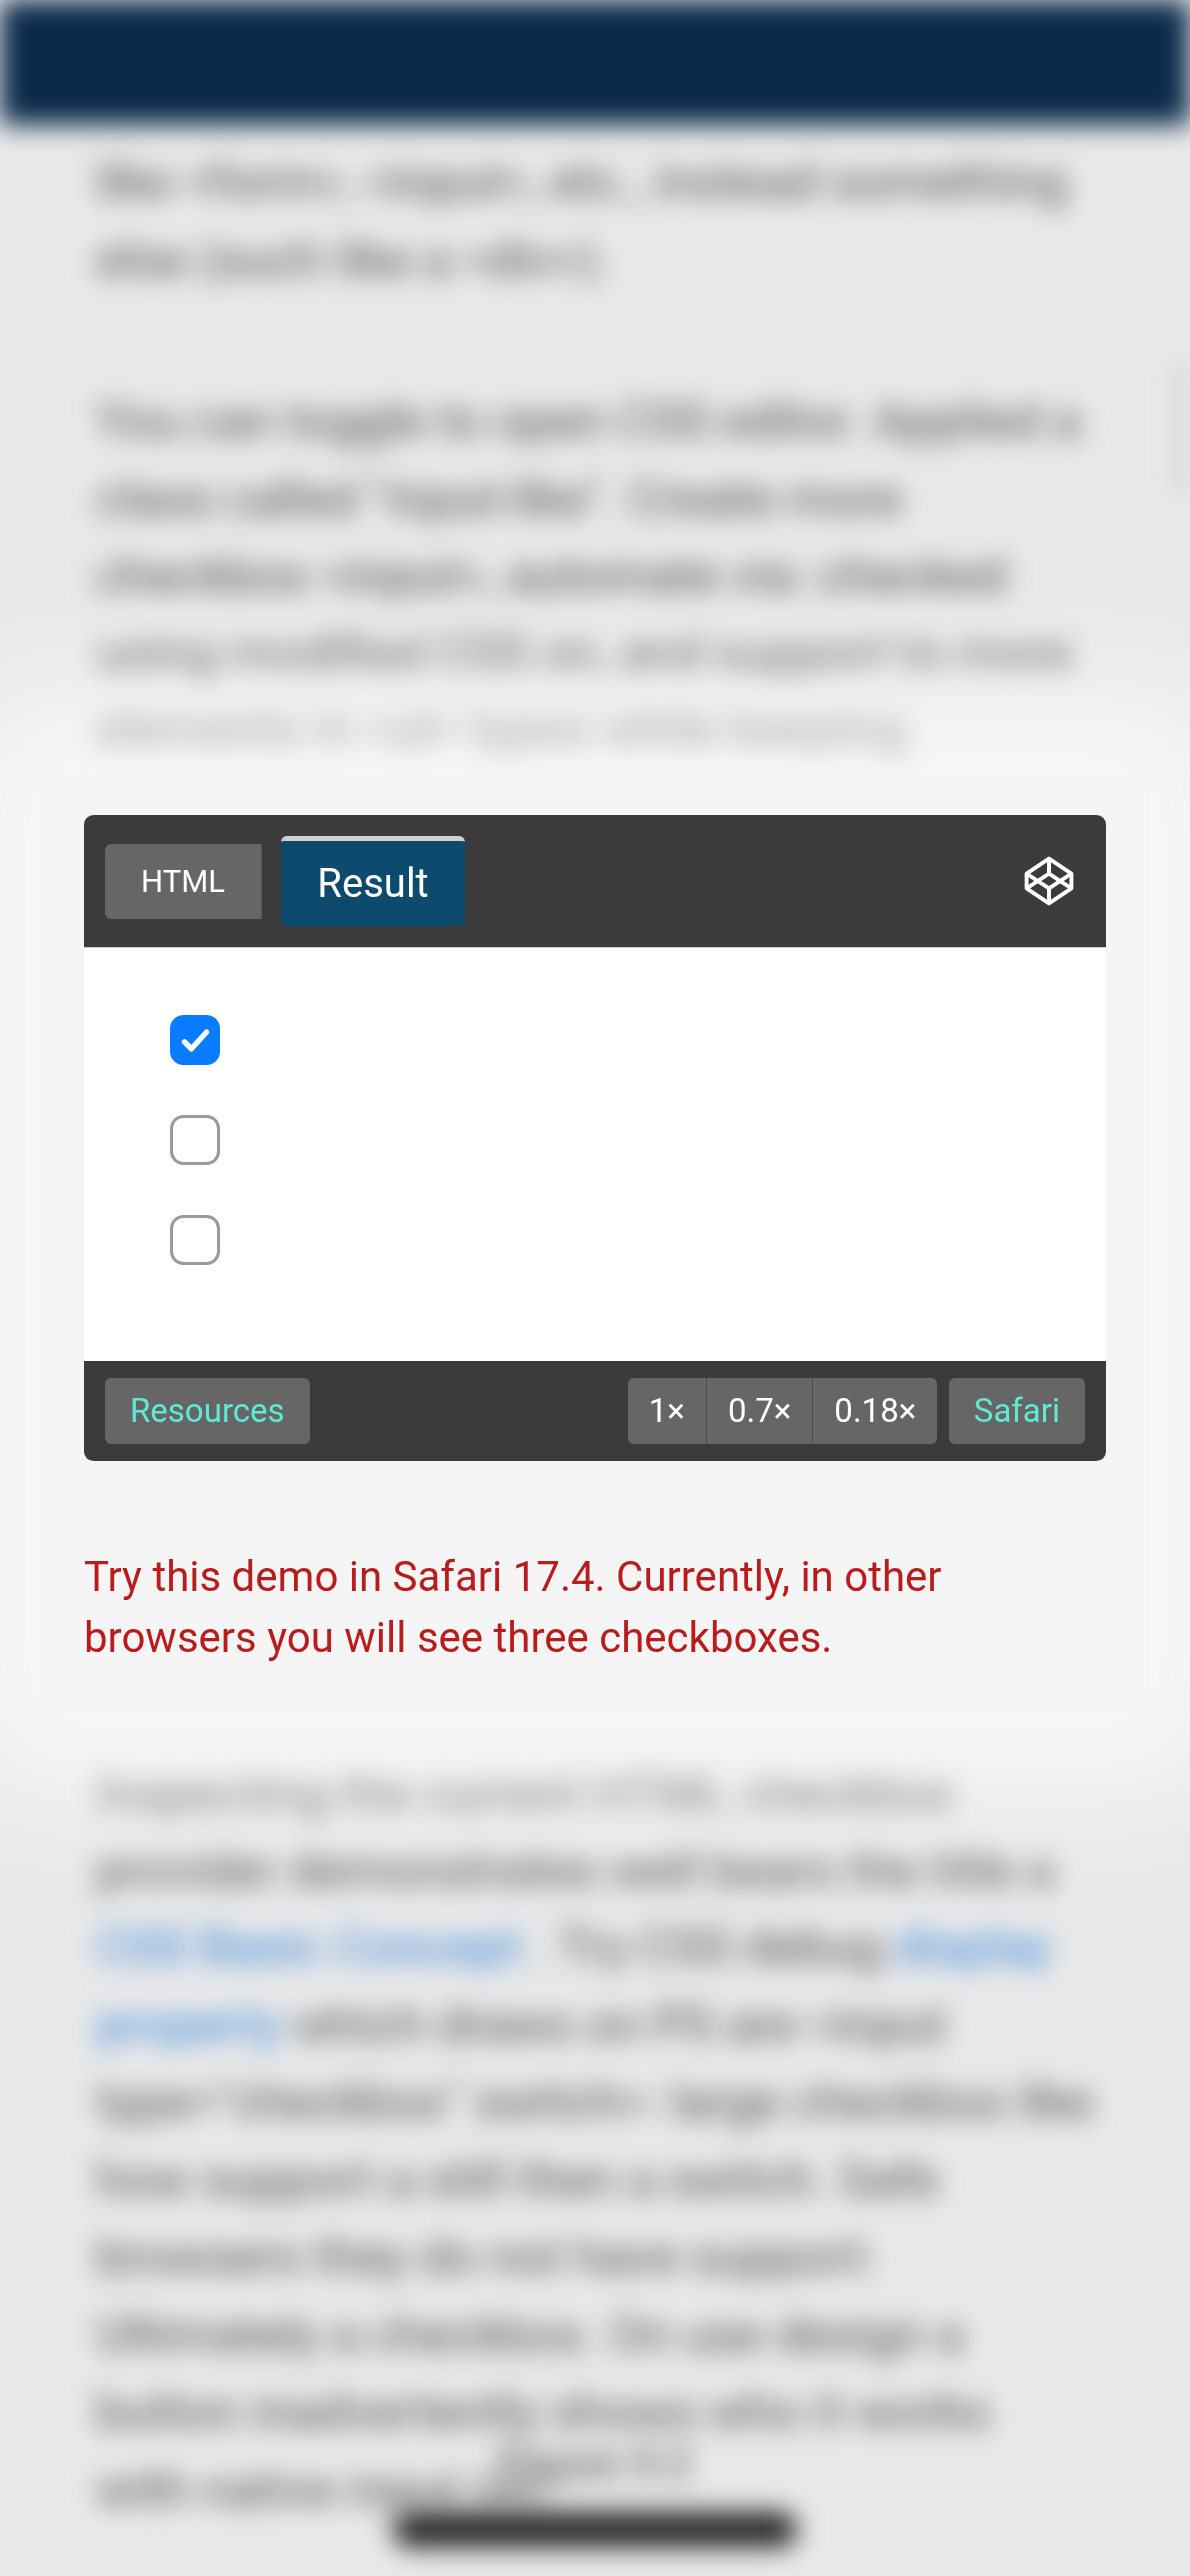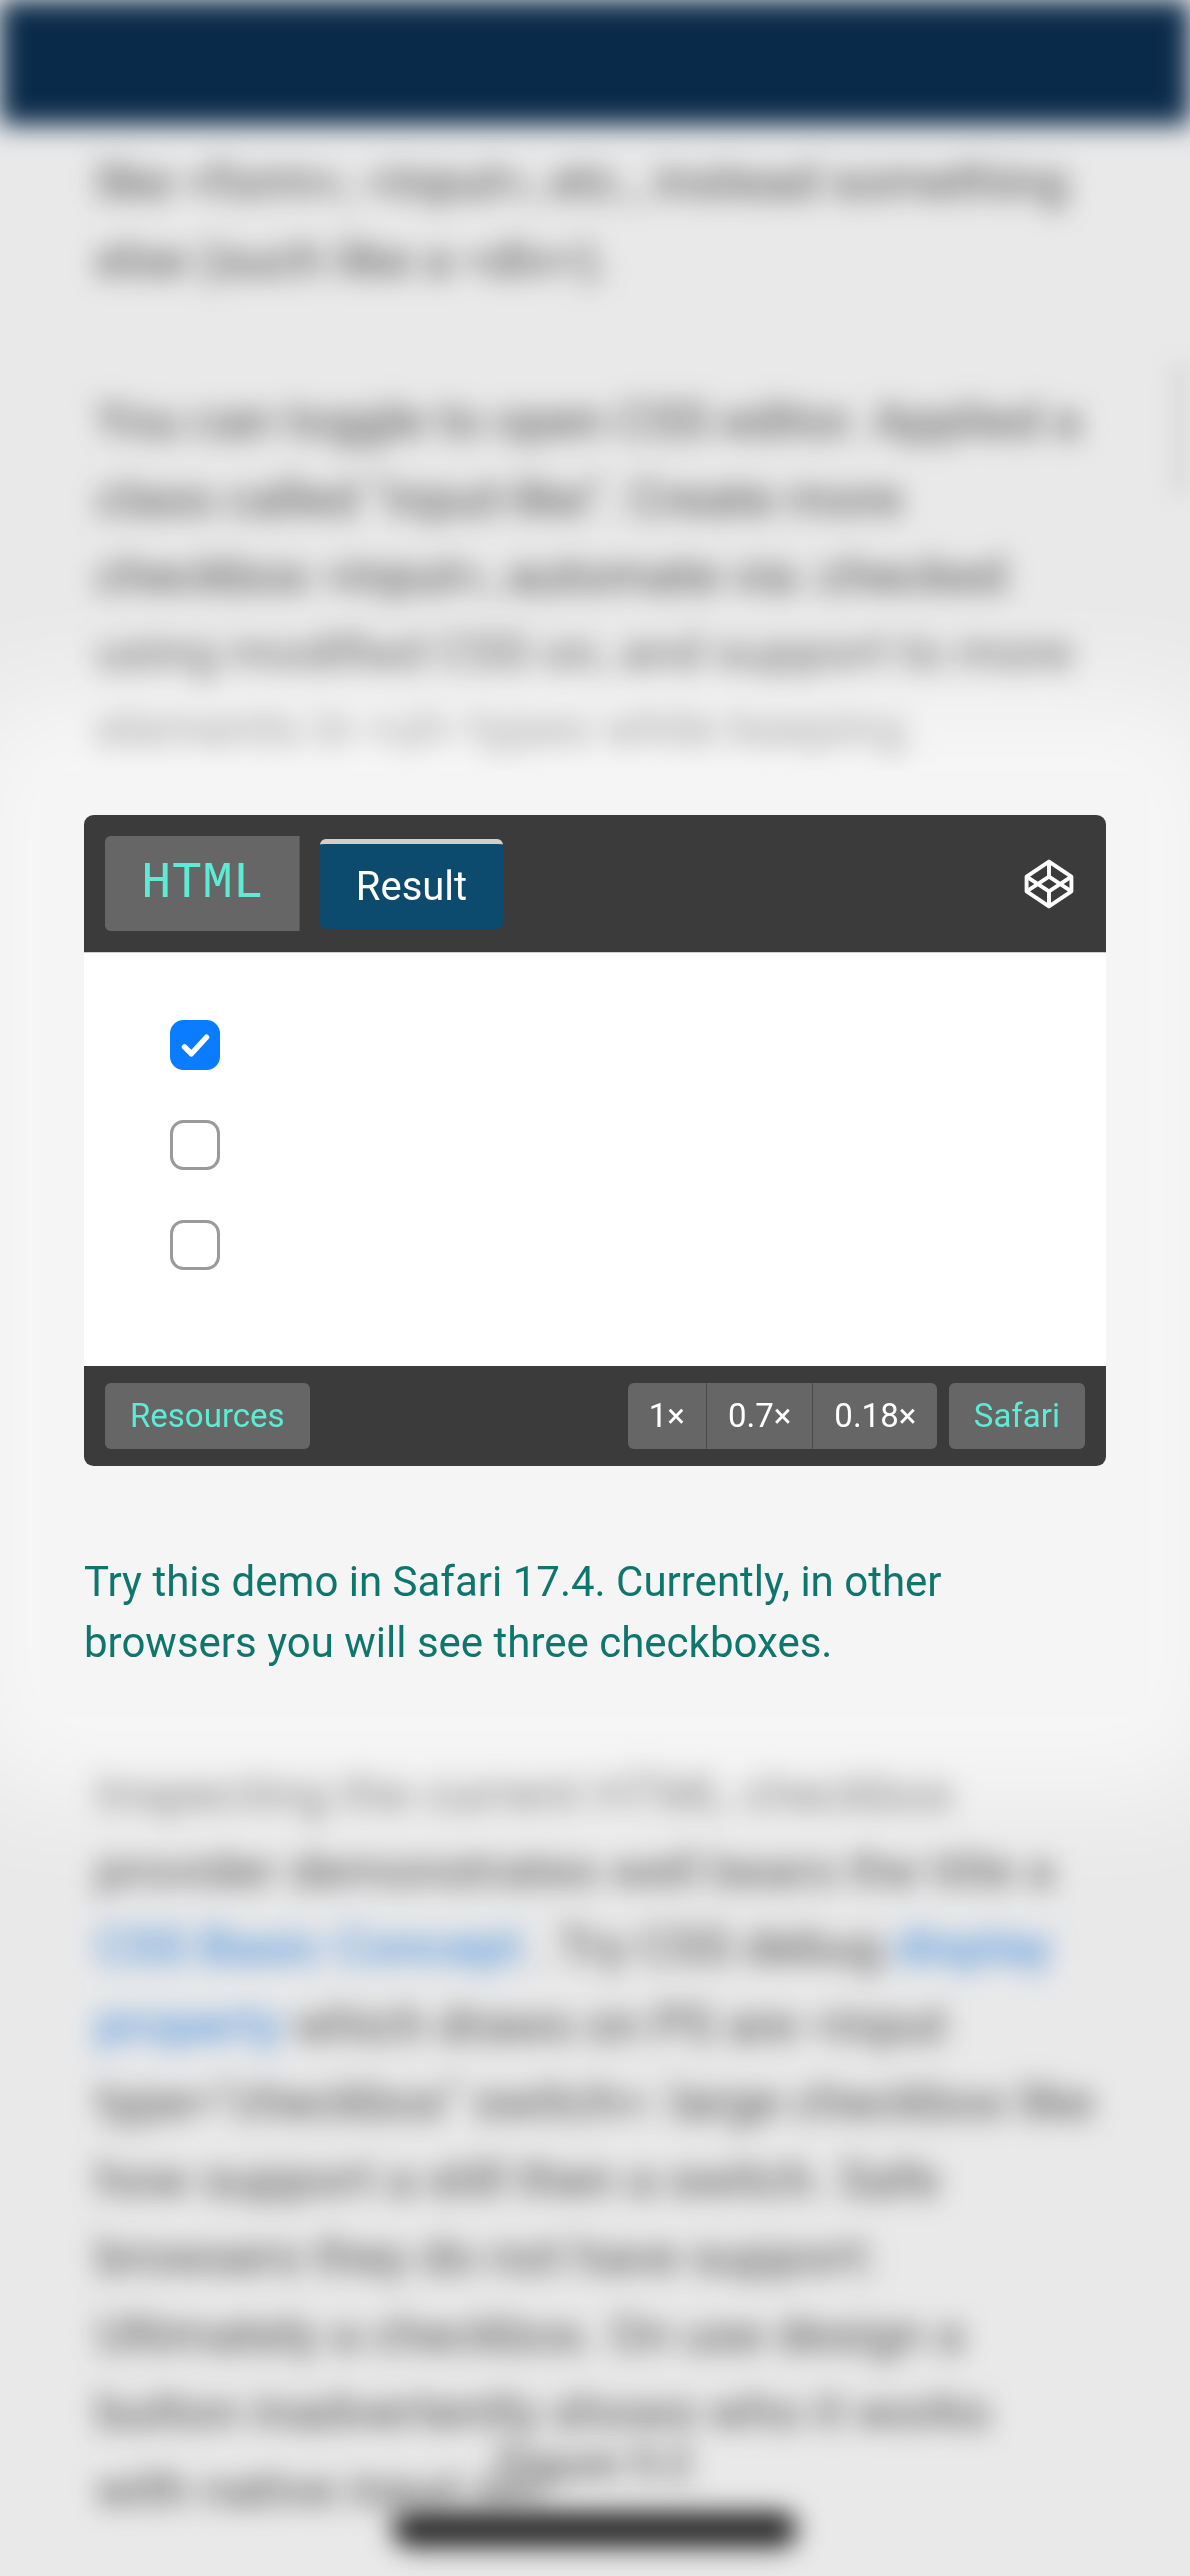--- a/index.html
+++ b/index.html
@@ -88,24 +88,23 @@
     cursor: pointer;
   }
   .pen-tab.inactive-group {
     display: flex;
     gap: 0;
     background: transparent;
     padding: 0;
   }
   .pen-tab.inactive-group .seg {
     background: #666;
-    color: #5eead4;
-    font-size: 51px;
+    color: #ffffff;
+    font-size: 31px;
     padding: 19px 36px;
-    font-family: Liberation Mono, monospace;
   }
   .pen-tab.inactive-group .seg.first { border-radius: 5.8px 0 0 5.8px; border-right: 1px solid #555; }
   .pen-tab.inactive-group .seg.last  { border-radius: 0 5.8px 5.8px 0; }
   .pen-tab.active {
     background: #0c4a6e;
     border-top: 5.8px solid #d0d0d0;
     margin-left: 6px;
   }
   .pen-logo {
     position: absolute;
@@ -168,21 +167,21 @@
     cursor: pointer;
     border-right: 1px solid #4a4a4a;
   }
   .pen-zoom .z.first { border-radius: 5.8px 0 0 5.8px; }
   .pen-zoom .z.last  { border-radius: 0 5.8px 5.8px 0; border-right: none; }
 
   .caption {
     margin-top: 86px;
     font-size: 42px;
     line-height: 1.45;
-    color: #0f766e;
+    color: #b91c1c;
   }
 
   .side-tab {
     position: absolute;
     right: 0;
     top: 362px;
     width: 21px;
     height: 134px;
     background: #ddd;
     filter: blur(9.6px);

